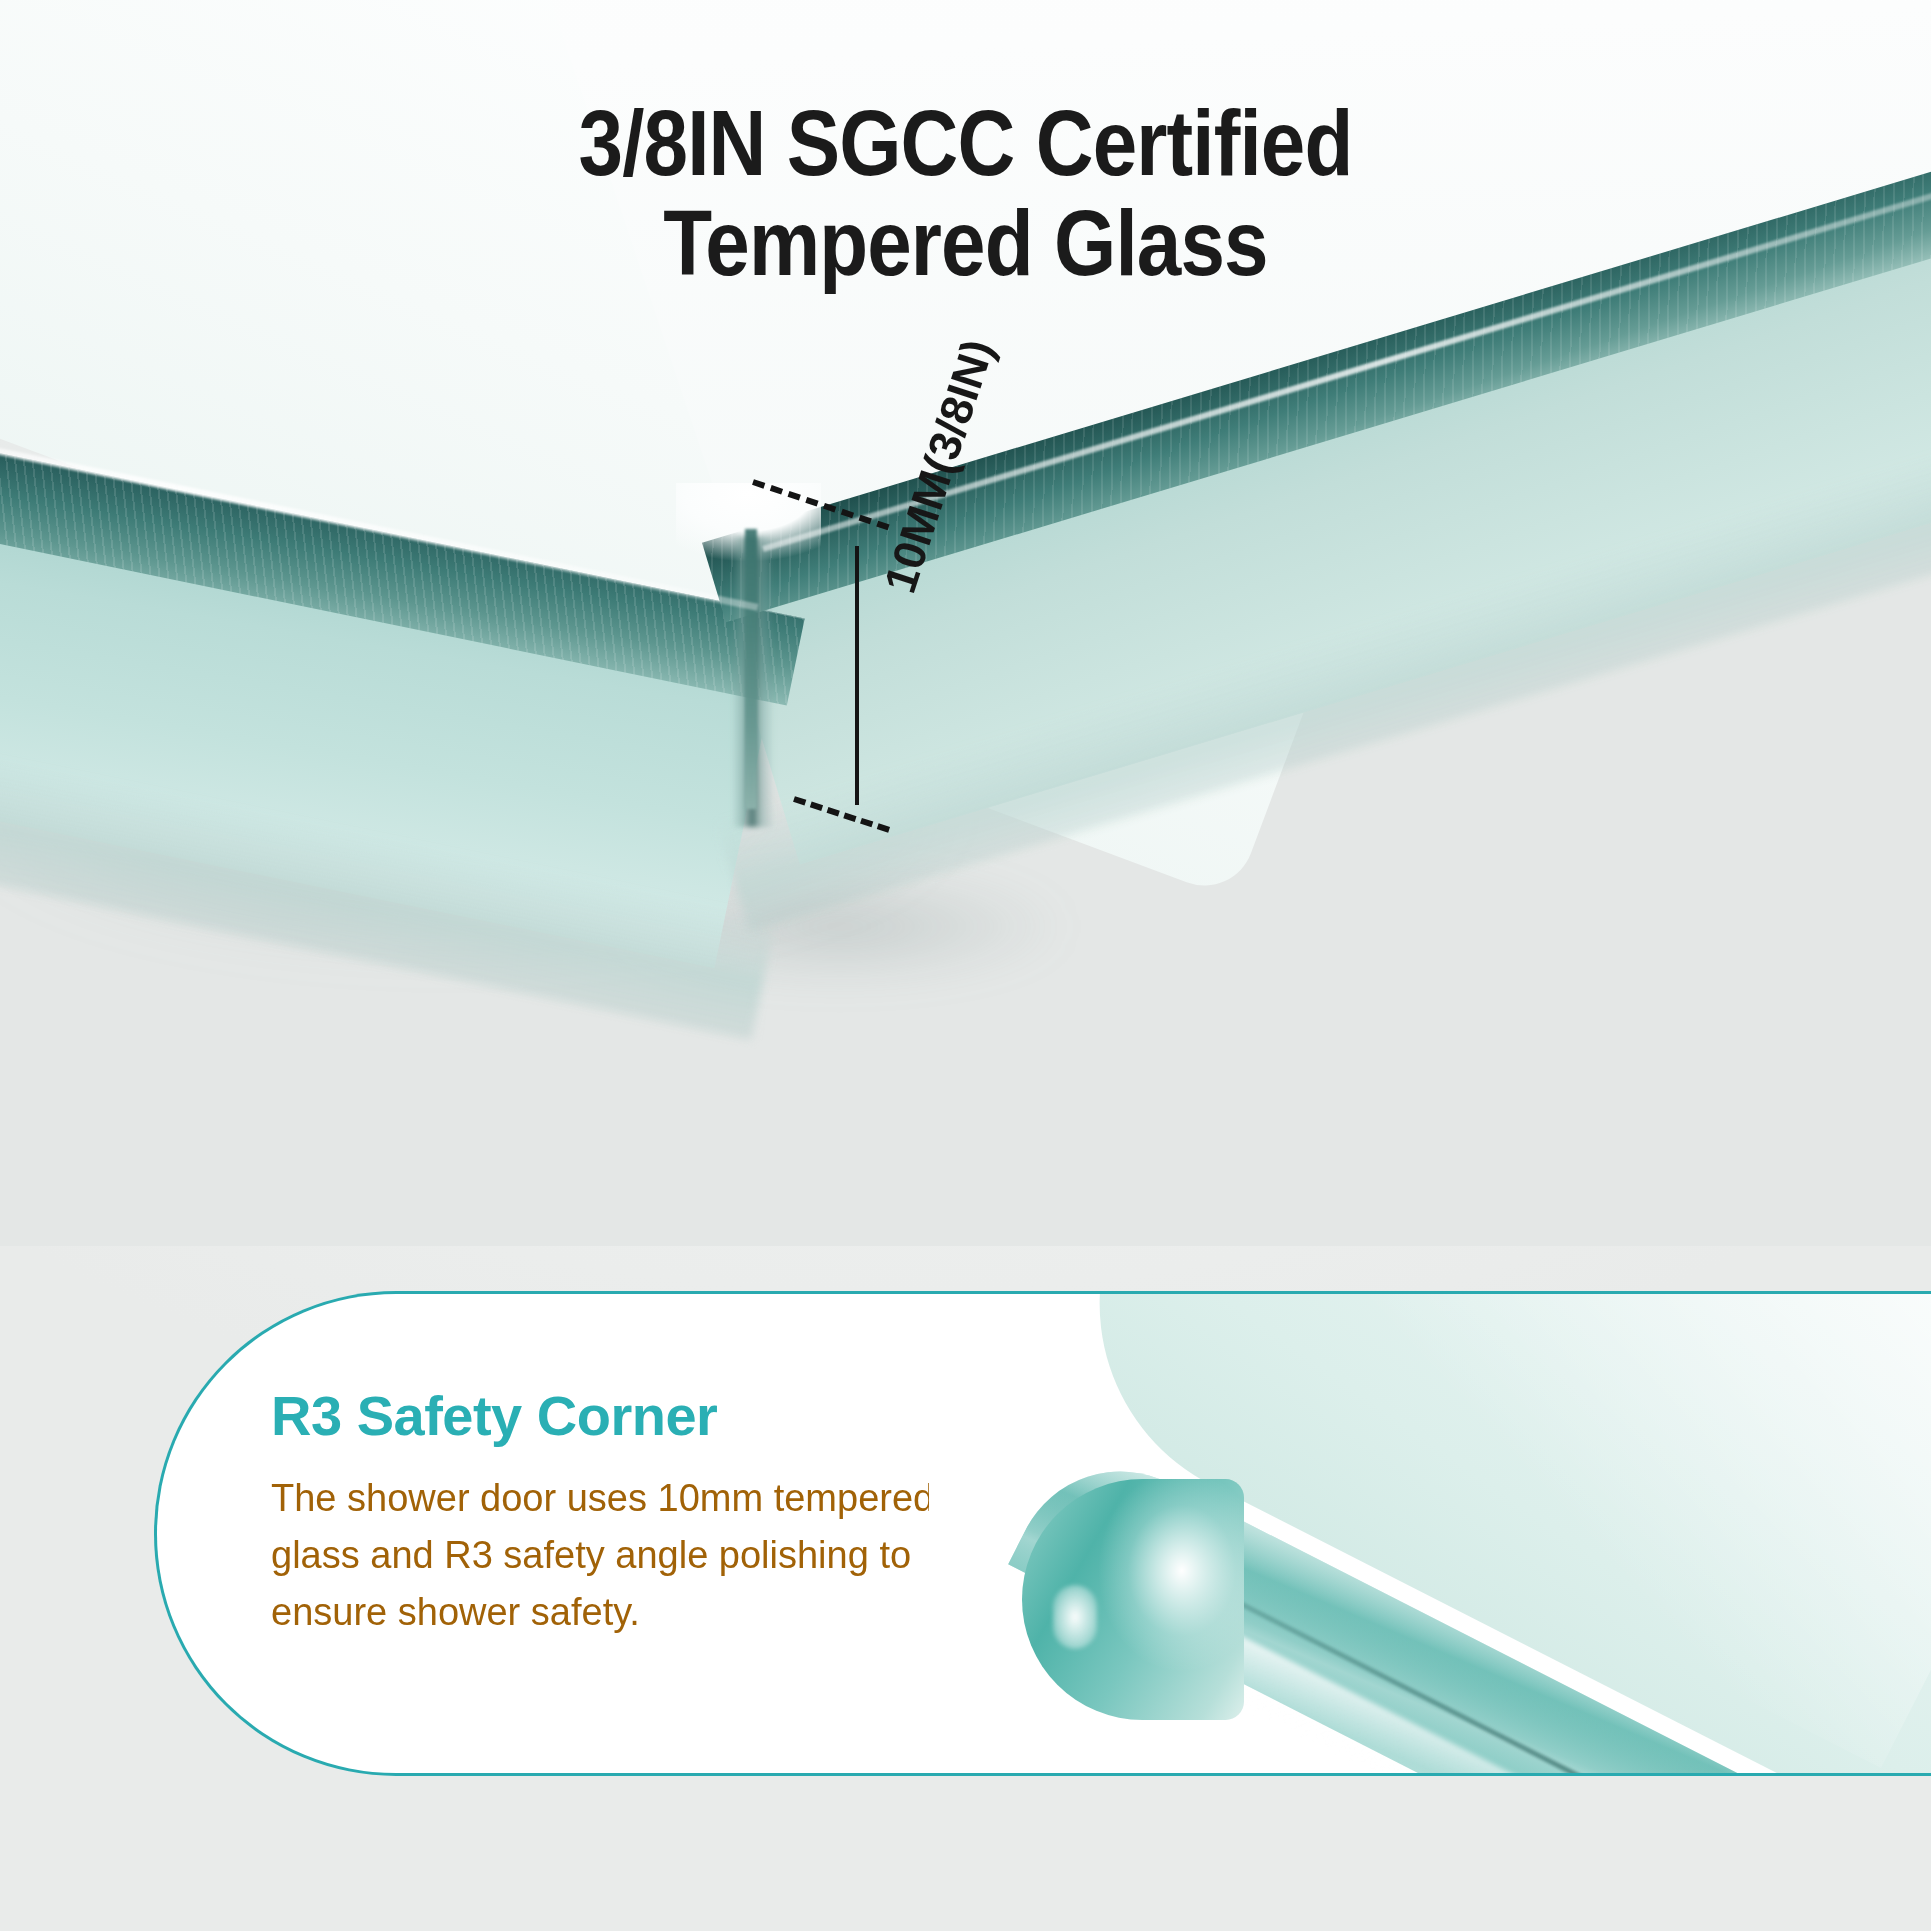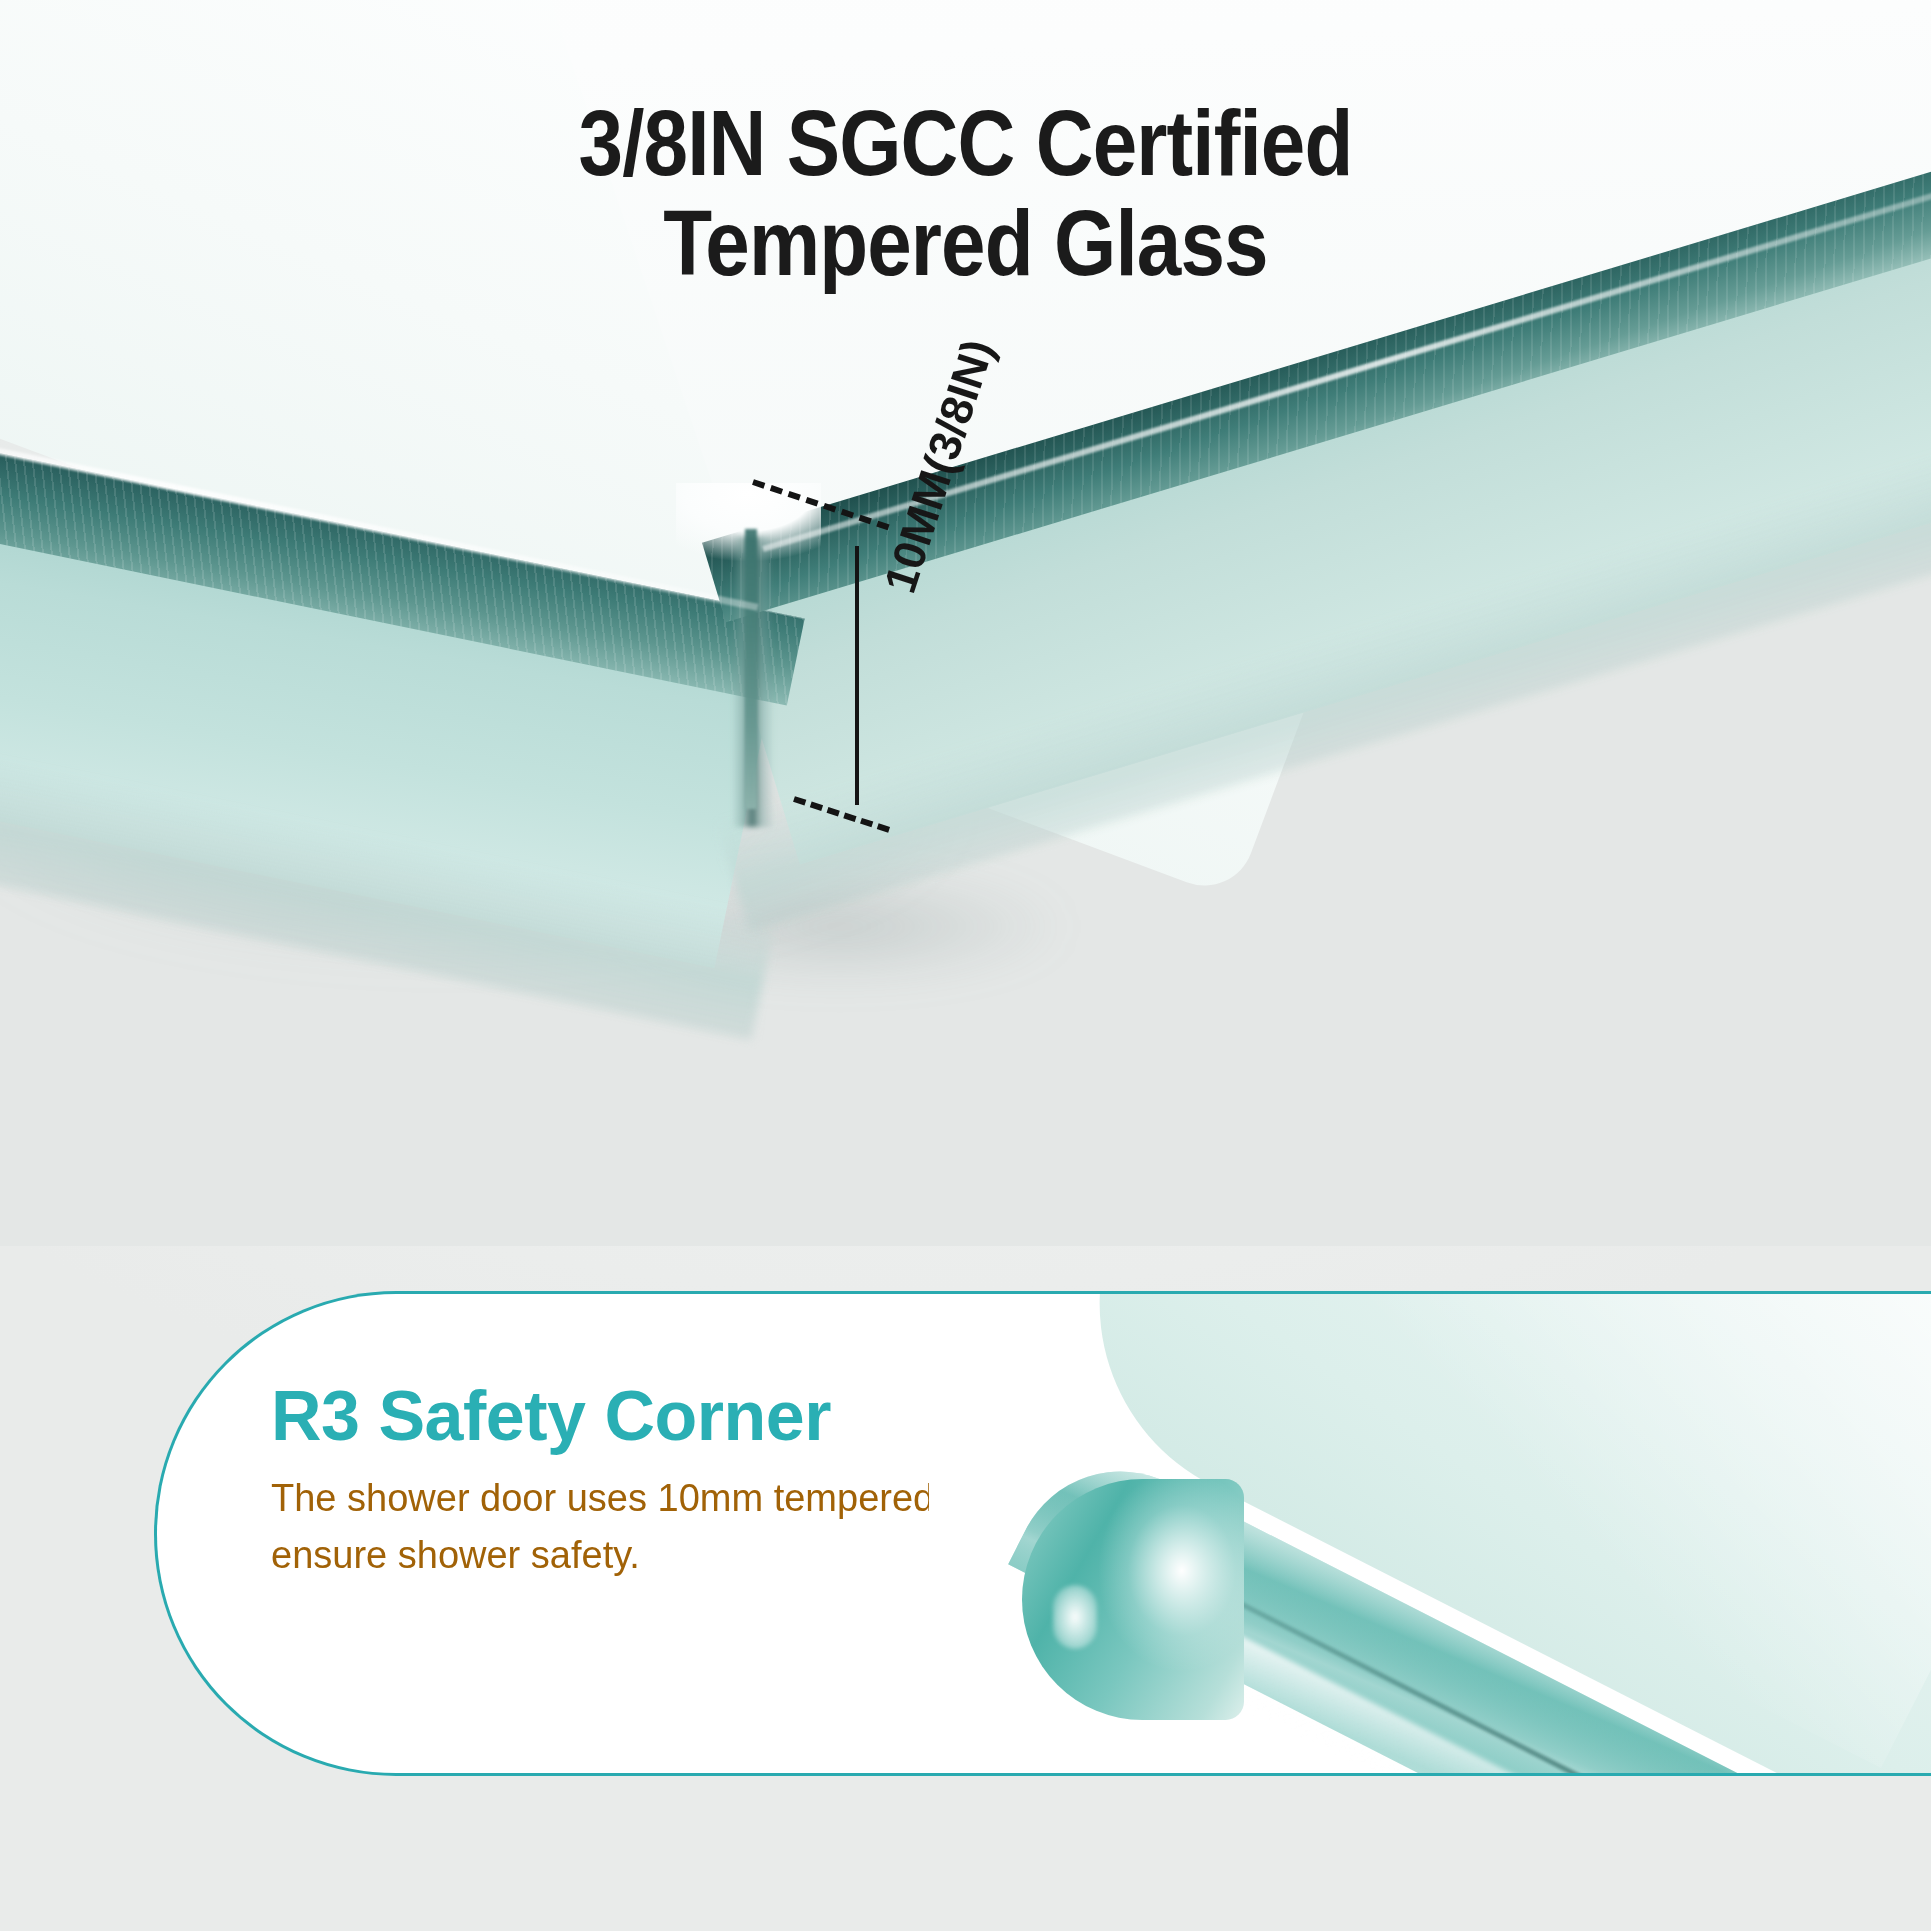--- a/index.html
+++ b/index.html
@@ -201,21 +201,21 @@
     overflow:hidden;
     z-index:30;
   }
   .card-text{
     position:absolute;left:114px;top:93px;width:714px;
   }
   .card-heading{
     color:#2aafb4;
     font-family:"Liberation Sans",sans-serif;
     font-weight:700;
-    font-size:70px;
+    font-size:56px;
     line-height:58px;
     letter-spacing:-0.5px;
     margin:0 0 25px 0;
   }
   .card-body{
     color:#a16207;
     font-family:"Liberation Sans",sans-serif;
     font-weight:400;
     font-size:38px;
     line-height:57px;
@@ -323,20 +323,21 @@
     <div class="dash-line dash-bot"></div>
     <div class="dim-bar"></div>
     <div class="dim-label">10MM(3/8IN)</div>
   </div>
 
   <div class="card">
 
     <div class="card-text">
       <div class="card-heading">R3 Safety Corner</div>
       <p class="card-body">The shower door uses 10mm tempered</p>
+      <p class="card-body">glass and R3 safety angle polishing to</p>
       <p class="card-body">ensure shower safety.</p>
     </div>
 
     <div class="photo-r3">
       <div class="r3-top"></div>
       <div class="r3-top-gloss"></div>
       <div class="r3-edge"></div>
       <div class="r3-edge-gloss"></div>
       <div class="r3-dark-line"></div>
       <div class="r3-band"></div>

